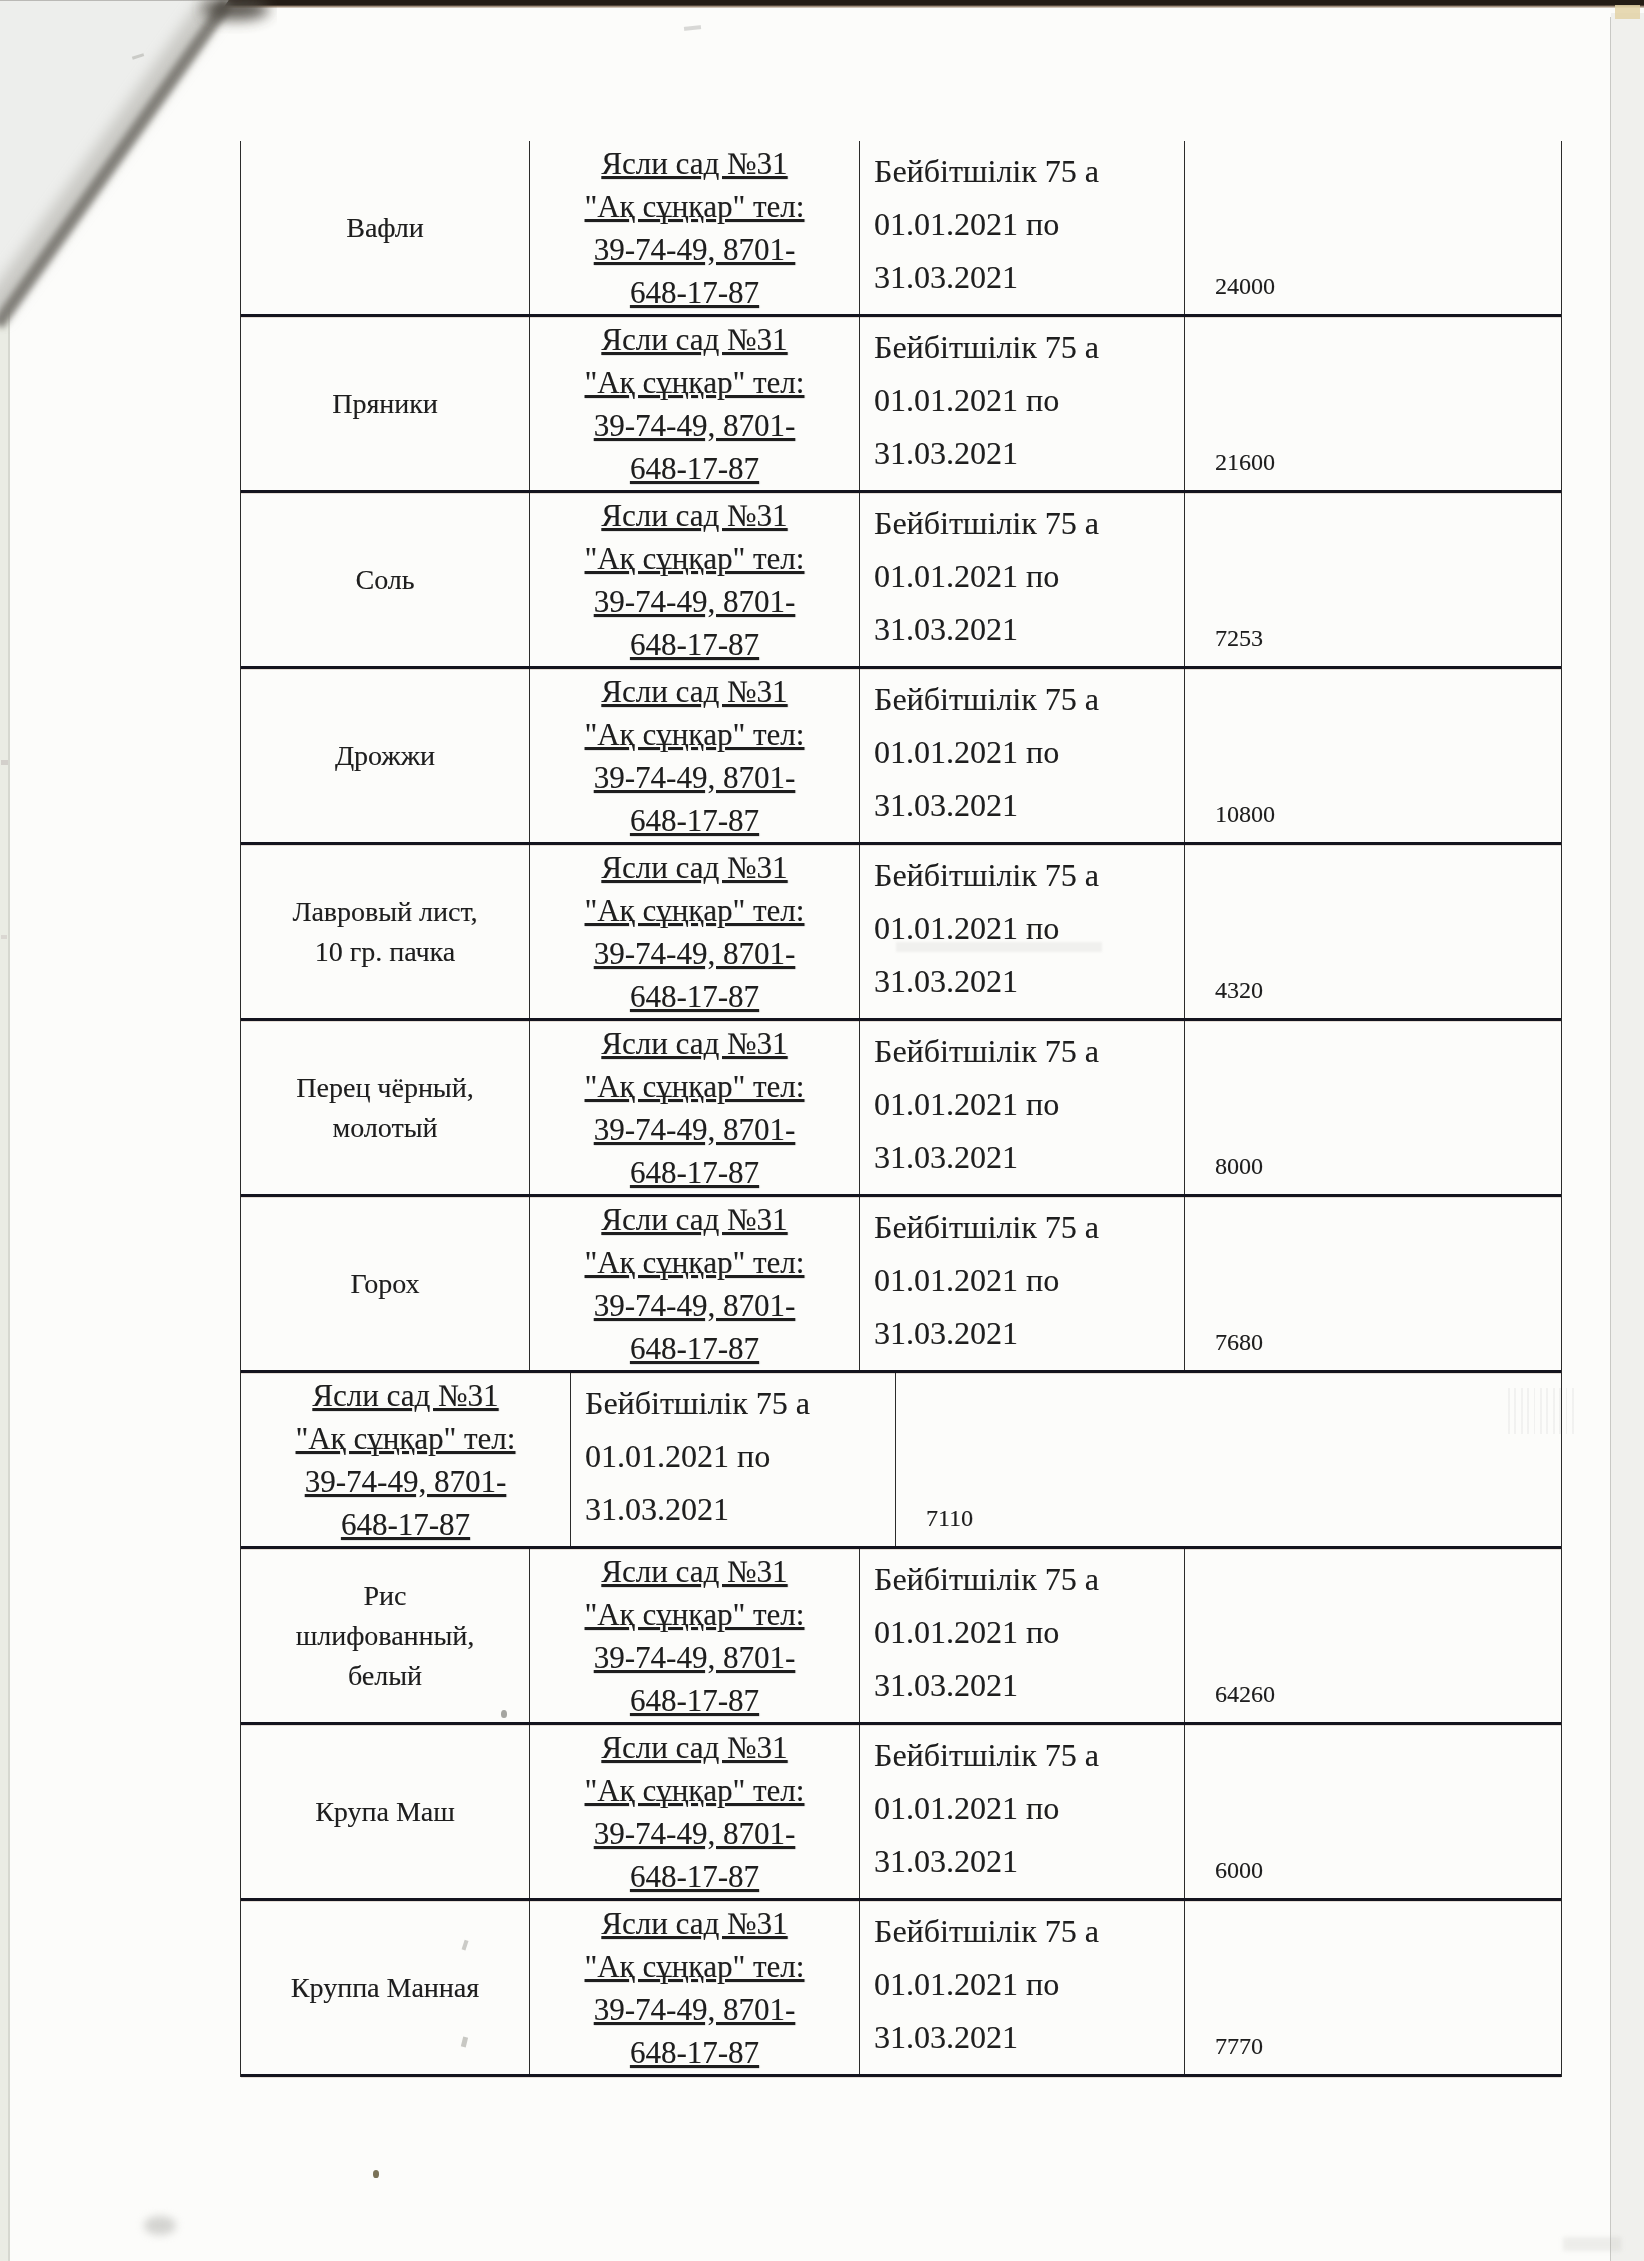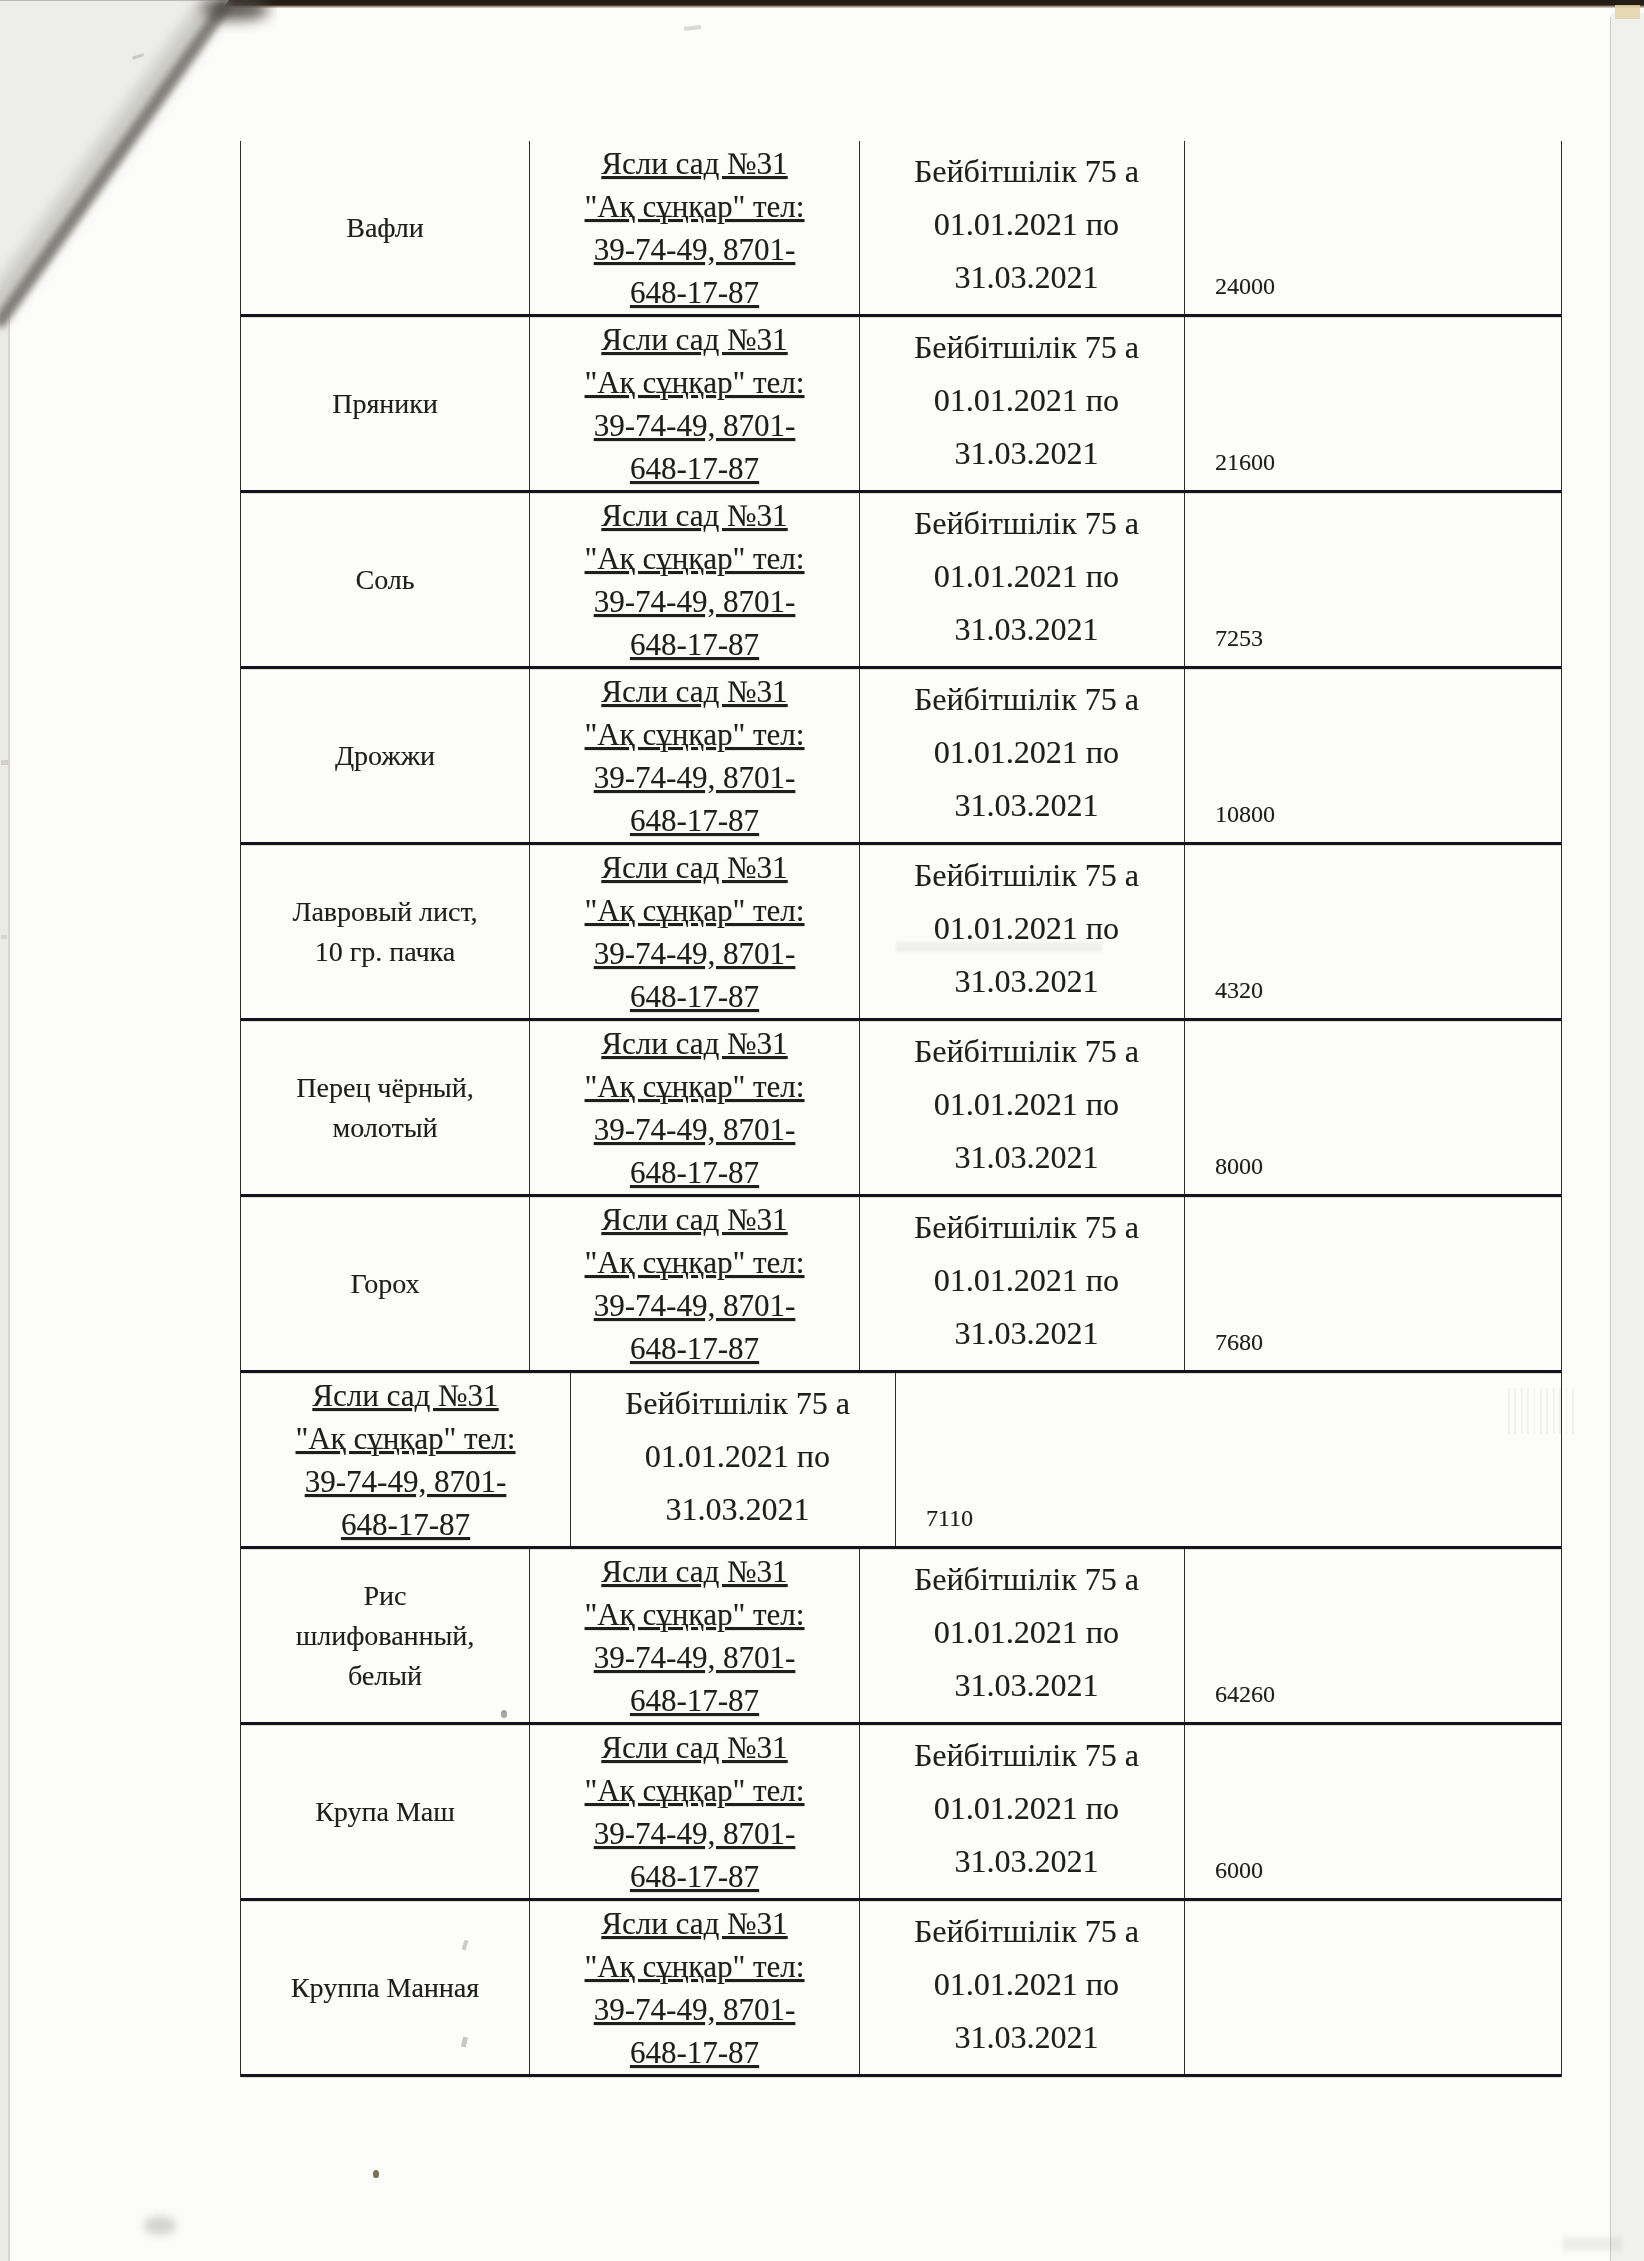--- a/index.html
+++ b/index.html
@@ -23,21 +23,21 @@
        border-left:1.9px solid #2b2b2b;border-right:1.9px solid #2b2b2b;}
   .row{display:flex;height:176px;box-sizing:border-box;border-bottom:3.2px solid #14141e;
        box-shadow:0 0.6px 0 rgba(130,82,48,.30);}
   .cell{box-sizing:border-box;white-space:pre-line;color:#1e1e1e;
         text-shadow:0.3px 0.3px 0.5px rgba(35,35,35,.38);}
   .c1{width:289px;border-right:1.9px solid #2b2b2b;display:flex;align-items:center;justify-content:center;
       text-align:center;font-size:28px;line-height:40px;padding:0 9px;}
   .c2{width:330px;border-right:1.9px solid #2b2b2b;display:flex;align-items:center;justify-content:center;
       text-align:center;font-size:31px;line-height:43px;padding:0 3.9px;text-decoration:underline;}
   .c3{width:325px;border-right:1.9px solid #2b2b2b;font-size:32px;line-height:53px;
-      padding:3.9px 5.2px 0 14px;text-align:center;}
+      padding:3.9px 5.2px 0 14px;text-align:left;}
   .c4{width:374px;display:flex;align-items:flex-end;justify-content:flex-start;
       font-size:24px;padding:0 0 14px 30px;}
 
   
   .spk{position:absolute;z-index:12;pointer-events:none;}
   .s1{left:501px;top:1710px;width:5.8px;height:7.7px;background:#8e8e8a;border-radius:50%;opacity:.8;}
   .s2{left:463px;top:1940px;width:3.9px;height:10.3px;background:#9a9a94;transform:rotate(18deg);opacity:.5;}
   .s3{left:462px;top:2037px;width:4.5px;height:9.7px;background:#9c9c96;transform:rotate(14deg);opacity:.55;}
   .s4{left:373px;top:2170px;width:6.4px;height:7.7px;background:#6b6345;border-radius:50%;opacity:.9;}
   .s5{left:144px;top:2216px;width:32px;height:19.3px;background:#b2b2ae;border-radius:50%;filter:blur(4.5px);opacity:.55;}
@@ -203,20 +203,21 @@
 
     <div class="row">
       <div class="cell c1">Круппа Манная</div>
       <div class="cell c2">Ясли сад №31
 "Ақ сұңқар" тел:
 39-74-49, 8701-
 648-17-87</div>
       <div class="cell c3">Бейбітшілік 75 а
 01.01.2021 по
 31.03.2021</div>
+      <div class="cell c4">7770</div>
     </div>
   </div>
 
   <div class="spk s1"></div>
   <div class="spk s2"></div>
   <div class="spk s3"></div>
   <div class="spk s4"></div>
   <div class="spk s5"></div>
   <div class="spk s6"></div>
   <div class="spk s7"></div>

